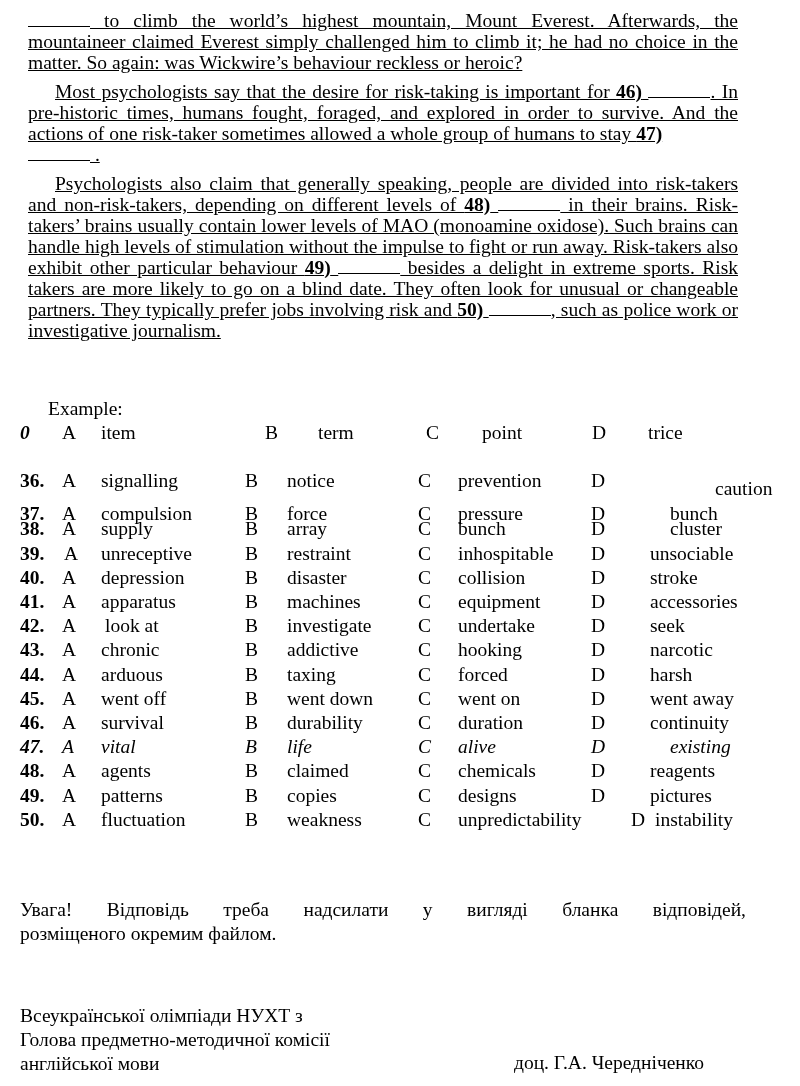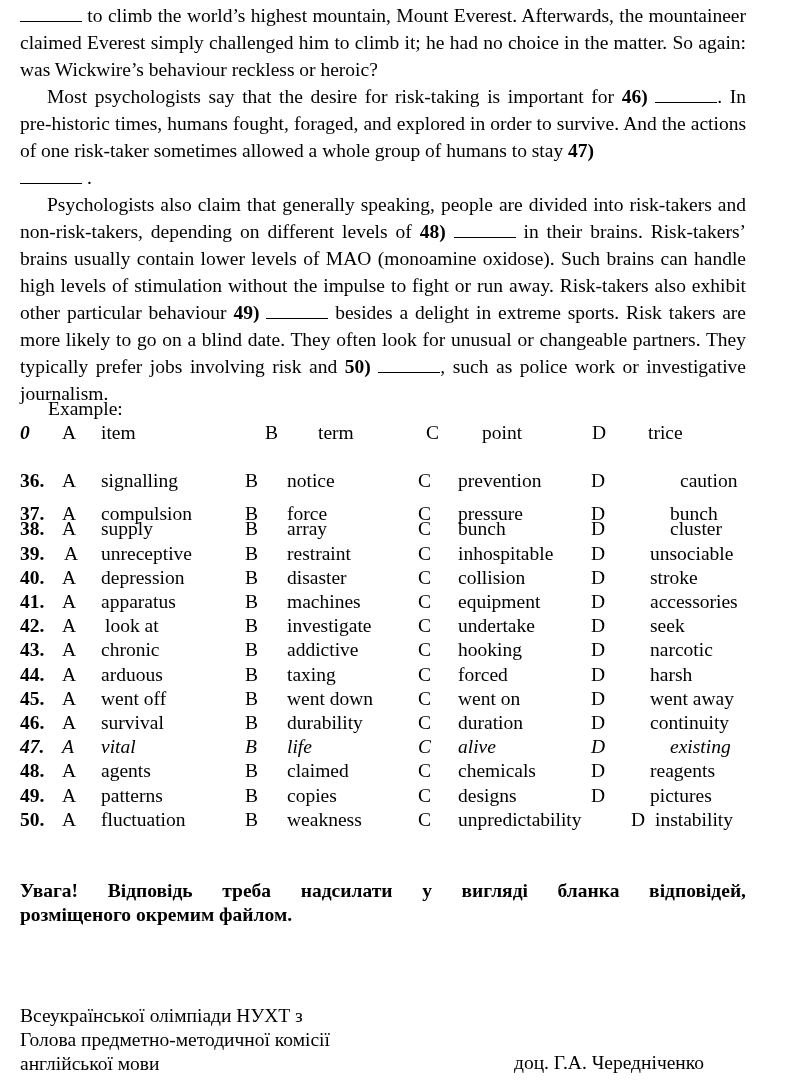--- a/index.html
+++ b/index.html
@@ -1,40 +1,40 @@
 <!DOCTYPE html>
 <html><head>
   <meta charset="utf-8">
   <style>
     html, body { margin: 0; padding: 0; background: #ffffff; }
     body {
       width: 800px; height: 1086px; overflow: hidden; position: relative;
       font-family: "Liberation Serif", serif; color: #000; font-size: 19.5px;
     }
     .page { position: absolute; left: 20px; top: 2px; width: 726px; }
-    .para { margin: 0; line-height: 27px; text-align: justify; }
+    .para { margin: 8px; line-height: 21px; text-align: justify; text-decoration: underline; }
     .indent { text-indent: 27px; }
     .blank { display: inline-block; border-bottom: 1.5px solid #000; width: 62px; height: 15px; vertical-align: baseline; }
     b { font-weight: bold; }
 
     .example-label { position: absolute; left: 48px; top: 398px; font-size: 19.5px; }
     .row { position: absolute; left: 20px; width: 760px; height: 24px; font-size: 19.5px; }
     .row span { position: absolute; top: 0; white-space: nowrap; }
     .num { left: 0; font-weight: bold; }
     .num.ex { font-style: italic; left: 0; }
     .la { left: 42px; }
     .va { left: 81px; }
     .lb { left: 225px; }
     .vb { left: 267px; }
     .lc { left: 398px; }
     .vc { left: 438px; }
     .ld { left: 571px; }
     .vd { left: 630px; }
 
-    .notice { position: absolute; left: 20px; top: 879px; width: 726px; font-weight: bold; line-height: 24px; text-align: justify; text-align-last: left; }
+    .notice { position: absolute; left: 20px; top: 898px; width: 726px; font-weight: normal; line-height: 24px; text-align: justify; text-align-last: left; }
     .notice .l1 { display: block; text-align: justify; text-align-last: justify; }
     .footer { position: absolute; left: 20px; top: 1004px; line-height: 24px; }
     .signer { position: absolute; left: 514px; top: 1052px; }
   </style>
 </head>
 <body>
 
 <div class="page">
   <p class="para"><span class="blank"></span><span> to climb the world’s highest mountain, Mount Everest. Afterwards, the mountaineer claimed Everest simply challenged him to climb it; he had no choice in the matter. So again: was Wickwire’s behaviour reckless or heroic?</span></p>
   <p class="para indent"><span>Most psychologists say that the desire for risk-taking is important for </span><b>46)</b> <span class="blank"></span><span>. In pre-historic times, humans fought, foraged, and explored in order to survive. And the actions of one risk-taker sometimes allowed a whole group of humans to stay </span><b>47)</b><br><span class="blank"></span><span> .</span></p>
@@ -57,21 +57,21 @@
 <div id="question-list">
     <div class="row" style="top: 470px;">
       <span class="num">36.</span>
       <span class="la">A</span>
       <span class="va">signalling</span>
       <span class="lb">B</span>
       <span class="vb">notice</span>
       <span class="lc">C</span>
       <span class="vc">prevention</span>
       <span class="ld">D</span>
-      <span class="vd" style="left: 660px;">caution</span>
+      <span class="vd" style="left: 695px; margin-top: 8px;">caution</span>
     </div>
     <div class="row" style="top: 503px;">
       <span class="num">37.</span>
       <span class="la">A</span>
       <span class="va">compulsion</span>
       <span class="lb">B</span>
       <span class="vb">force</span>
       <span class="lc">C</span>
       <span class="vc">pressure</span>
       <span class="ld">D</span>

